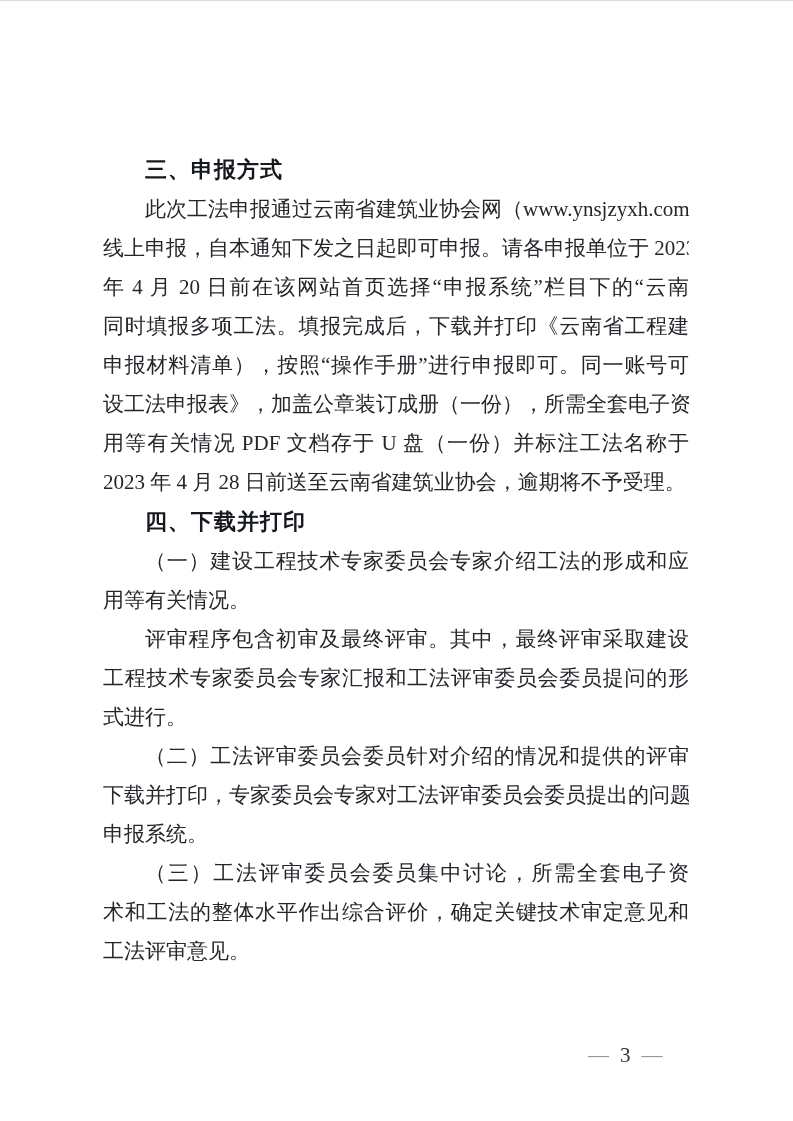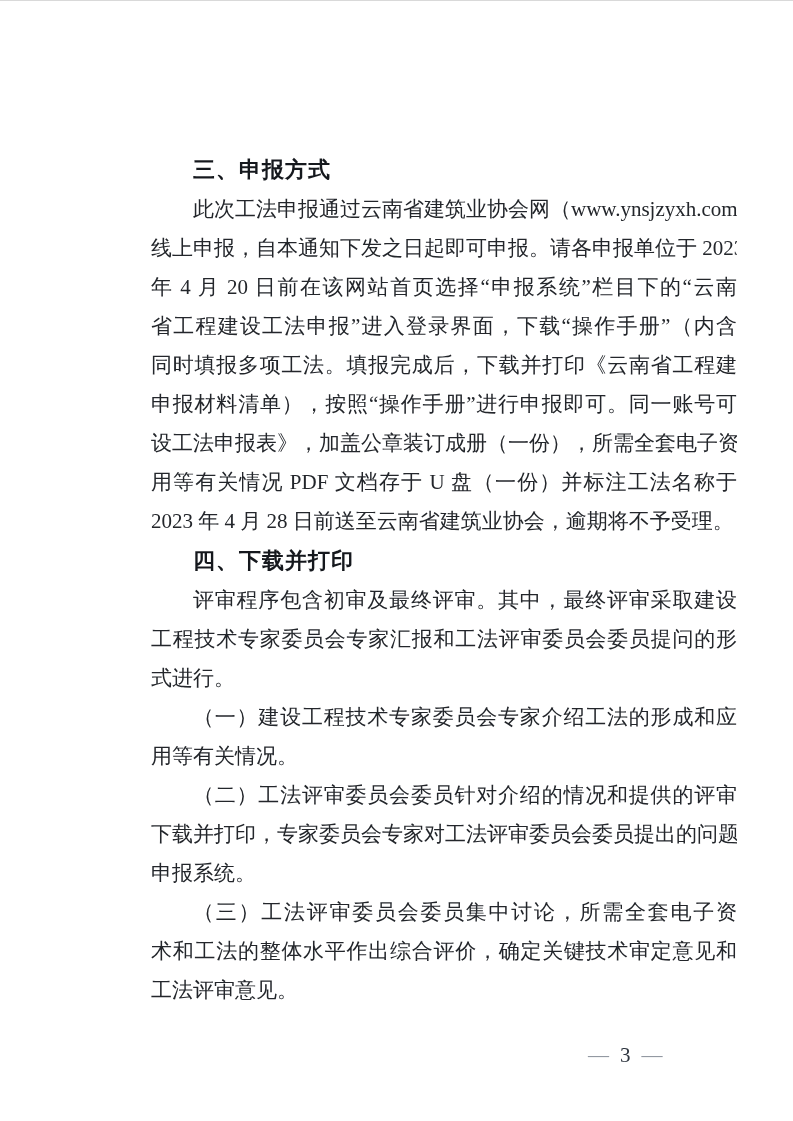--- a/index.html
+++ b/index.html
@@ -18,21 +18,20 @@
     top: 0; left: 0;
     width: 100%;
     height: 1px;
     background: #d9d9d9;
   }
   .content {
     position: absolute;
     left: 103px;
     top: 150px;
     width: 586px;
-    margin-left: 48px;
   }
   .heading {
     font-family: "Liberation Sans", "DejaVu Sans", sans-serif;
     font-weight: 700;
     font-size: 22px;
     line-height: 40px;
     height: 40px;
     padding-left: 42px;
     color: #15181d;
     letter-spacing: 1px;
@@ -69,39 +68,38 @@
   <div class="edge-top"></div>
 
   <div class="content">
 
     <div class="heading">三、申报方式</div>
 
     <div class="para">
       <div class="ln indent">此次工法申报通过云南省建筑业协会网（www.ynsjzyxh.com）</div>
       <div class="ln">线上申报，自本通知下发之日起即可申报。请各申报单位于 2023</div>
       <div class="ln">年 4 月 20 日前在该网站首页选择“申报系统”栏目下的“云南</div>
-      <div class="ln">省工程建设工法申报”进入登录界面，下载“操作手册”（内含</div>
       <div class="ln">同时填报多项工法。填报完成后，下载并打印《云南省工程建</div>
       <div class="ln">申报材料清单），按照“操作手册”进行申报即可。同一账号可</div>
       <div class="ln">设工法申报表》，加盖公章装订成册（一份），所需全套电子资</div>
       <div class="ln">用等有关情况 PDF 文档存于 U 盘（一份）并标注工法名称于</div>
       <div class="ln last">2023 年 4 月 28 日前送至云南省建筑业协会，逾期将不予受理。</div>
     </div>
 
     <div class="heading">四、下载并打印</div>
 
     <div class="para">
+      <div class="ln indent">（一）建设工程技术专家委员会专家介绍工法的形成和应</div>
+      <div class="ln last">用等有关情况。</div>
+    </div>
+
+    <div class="para">
       <div class="ln indent">评审程序包含初审及最终评审。其中，最终评审采取建设</div>
       <div class="ln">工程技术专家委员会专家汇报和工法评审委员会委员提问的形</div>
       <div class="ln last">式进行。</div>
-    </div>
-
-    <div class="para">
-      <div class="ln indent">（一）建设工程技术专家委员会专家介绍工法的形成和应</div>
-      <div class="ln last">用等有关情况。</div>
     </div>
 
     <div class="para">
       <div class="ln indent">（二）工法评审委员会委员针对介绍的情况和提供的评审</div>
       <div class="ln">下载并打印，专家委员会专家对工法评审委员会委员提出的问题</div>
       <div class="ln last">申报系统。</div>
     </div>
 
     <div class="para">
       <div class="ln indent">（三）工法评审委员会委员集中讨论，所需全套电子资</div>

